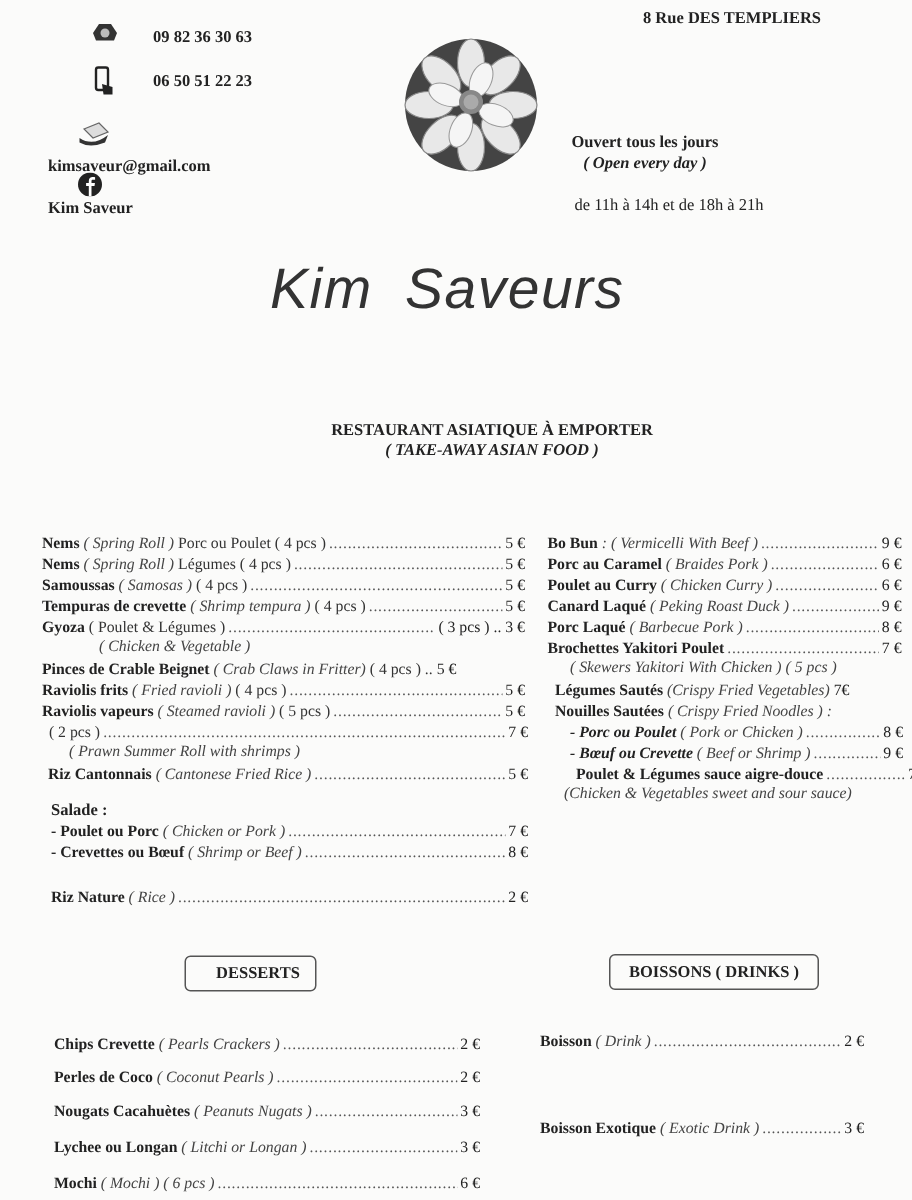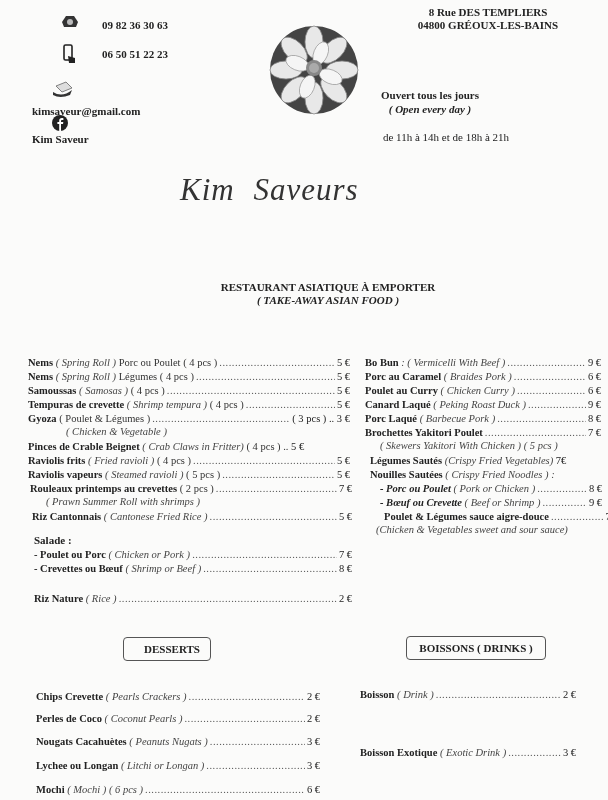--- a/index.html
+++ b/index.html
@@ -11,22 +11,22 @@
     position: relative;
   }
   .abs { position: absolute; }
   .b { font-weight: bold; }
   .i { font-style: italic; }
   .contact-line { font-size: 11px; font-weight: bold; color: #222; }
   .icon { position: absolute; }
   .addr { font-size: 11px; font-weight: bold; text-align: center; line-height: 13px; }
   .hours { font-size: 11px; text-align: center; line-height: 14px; }
   .title {
-    font-family: Liberation Serif, serif;
-    font-style: italic; font-size: 31px; color: #333; letter-spacing: 1px;
+    font-family: Liberation Sans, sans-serif;
+    font-style: italic; font-size: 38px; color: #333; letter-spacing: 1px;
     word-spacing: 10px;
   }
   .sub { font-size: 11px; text-align: center; line-height: 13px; }
   .row {
     position: absolute; display: flex; align-items: baseline;
     font-size: 10.5px; white-space: nowrap; height: 14px; line-height: 14px;
   }
   .row .name { font-weight: bold; }
   .row .tr { font-style: italic; color: #444; }
   .row .plain { color: #333; }
@@ -98,21 +98,20 @@
       <ellipse cx="48" cy="30" rx="7" ry="12" transform="rotate(202 48 48)"></ellipse>
       <ellipse cx="48" cy="30" rx="7" ry="12" transform="rotate(292 48 48)"></ellipse>
     </g>
     <circle cx="48" cy="46" r="8" fill="#888"></circle>
     <circle cx="48" cy="46" r="5" fill="#aaa"></circle>
   </svg>
 </div>
 
 <div class="abs addr" style="left:408px;top:6px;width:160px;">
   <div>8 Rue DES TEMPLIERS</div>
-  <div>04800 GRÉOUX-LES-BAINS</div>
 </div>
 
 <div class="abs hours" style="left:370px;top:88px;width:120px;">
   <div class="b">Ouvert tous les jours</div>
   <div class="i b">( Open every day )</div>
 </div>
 <div class="abs hours" style="left:366px;top:130px;width:160px;font-weight:normal;">de 11h à 14h  et de 18h à 21h</div>
 
 <div class="abs title" style="left:180px;top:172px;">Kim Saveurs</div>
 
@@ -140,21 +139,21 @@
 <div class="row" style="left:28px;top:440px;width:322px;">
   <span class="name">Pinces de Crable Beignet</span>&nbsp;<span class="tr">( Crab Claws in Fritter)</span>&nbsp;<span class="plain">( 4 pcs ) ..</span>&nbsp;<span class="price">5 €</span>
 </div>
 <div class="row" style="left:28px;top:454px;width:322px;">
   <span class="name">Raviolis frits</span>&nbsp;<span class="tr">( Fried ravioli )</span>&nbsp;<span class="plain">( 4 pcs )</span><span class="dots"></span><span class="price">5 €</span>
 </div>
 <div class="row" style="left:28px;top:468px;width:322px;">
   <span class="name">Raviolis vapeurs</span>&nbsp;<span class="tr">( Steamed ravioli )</span>&nbsp;<span class="plain">( 5 pcs )</span><span class="dots"></span><span class="price">5 €</span>
 </div>
 <div class="row" style="left:30px;top:482px;width:322px;">
-  <span class="name">Rouleaux printemps au crevettes</span>&nbsp;<span class="plain">( 2 pcs )</span><span class="dots"></span><span class="price">7 €</span>
+  &nbsp;<span class="plain">( 2 pcs )</span><span class="dots"></span><span class="price">7 €</span>
 </div>
 <div class="subline" style="left:46px;top:496px;">( Prawn Summer Roll with shrimps )</div>
 <div class="row" style="left:32px;top:510px;width:320px;">
   <span class="name">Riz Cantonnais</span>&nbsp;<span class="tr">( Cantonese Fried Rice )</span><span class="dots"></span><span class="price">5 €</span>
 </div>
 
 <div class="abs b" style="left:34px;top:534px;font-size:11px;">Salade :</div>
 <div class="row" style="left:34px;top:548px;width:318px;">
   <span class="name">- Poulet ou Porc</span>&nbsp;<span class="tr">( Chicken or Pork )</span><span class="dots"></span><span class="price">7 €</span>
 </div>

